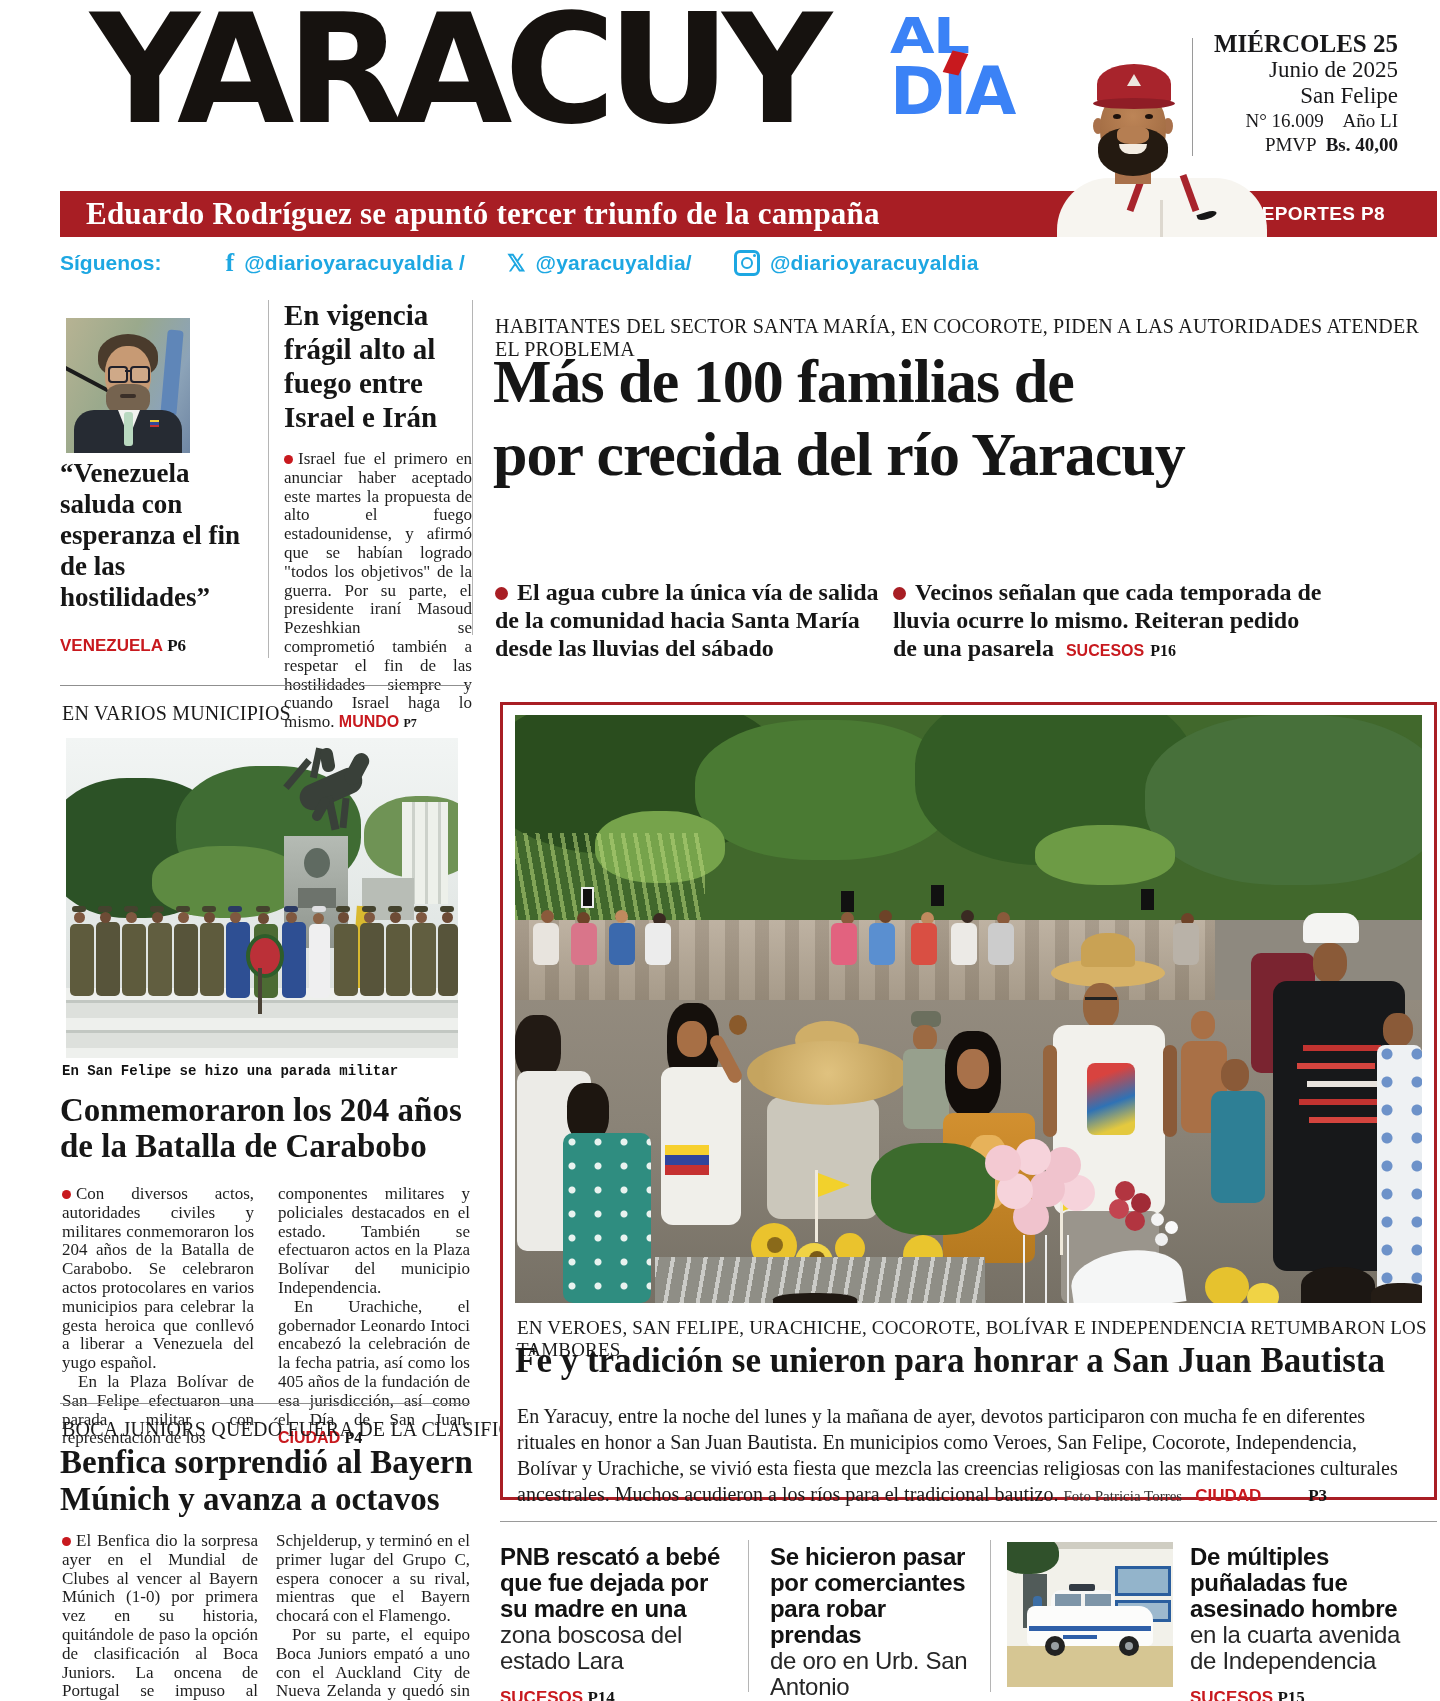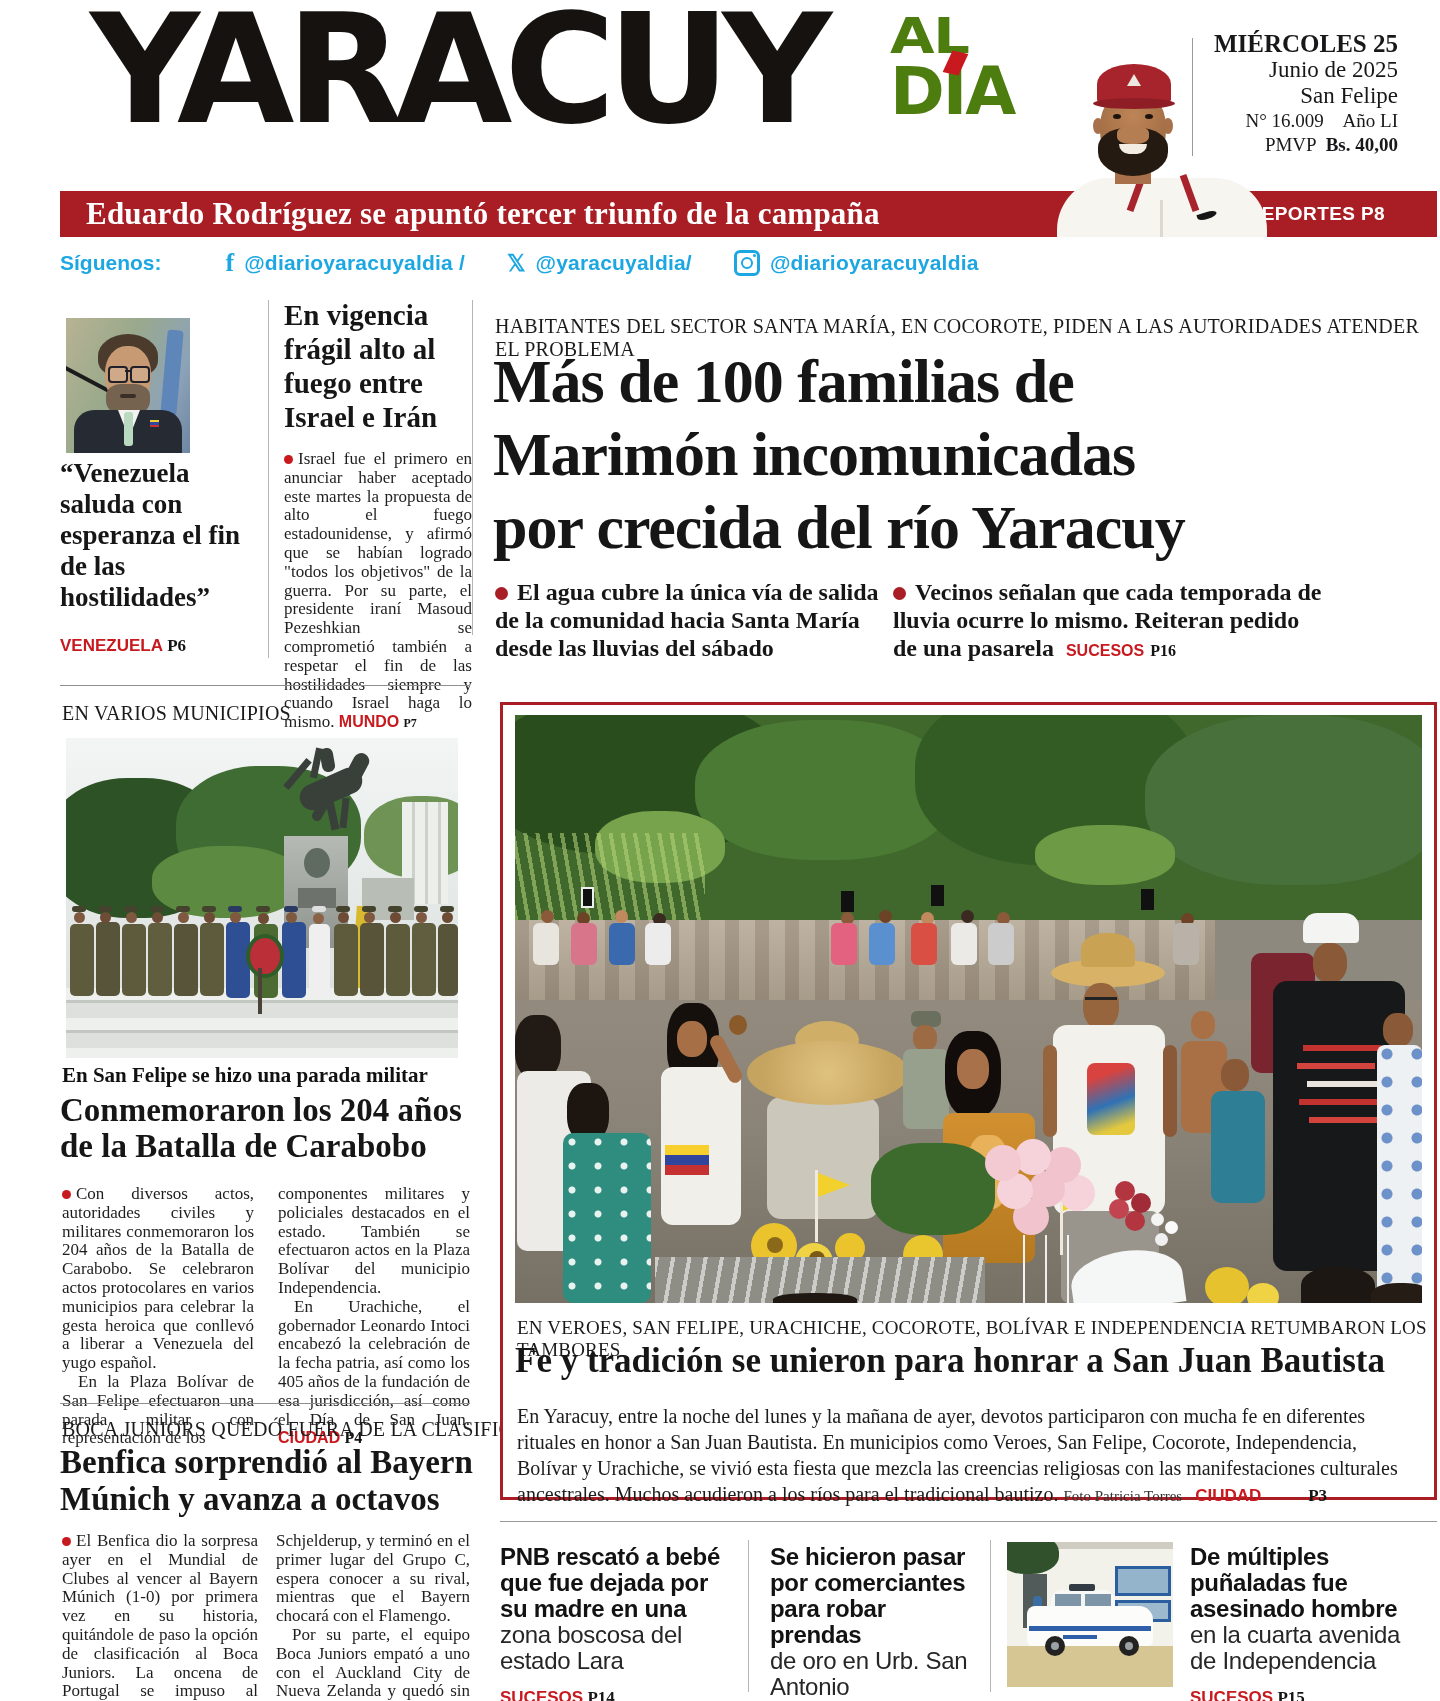--- a/index.html
+++ b/index.html
@@ -3,21 +3,21 @@
 <meta charset="utf-8">
 <style>
   html,body{margin:0;padding:0;background:#ffffff;}
   .page{position:relative;width:1440px;height:1701px;background:#fff;overflow:hidden;
         font-family:"Liberation Serif","DejaVu Serif",serif;color:#1d1d1d;}
   .abs{position:absolute;}
   
   .mh-title{position:absolute;left:90px;top:-6px;font-family:"DejaVu Sans",sans-serif;
     font-weight:bold;font-size:165px;line-height:1;letter-spacing:-9px;color:#16120f;
     transform:scale(.92,.92);transform-origin:left top;}
-  .logo2{position:absolute;left:890px;top:10px;color:#4d7c0f;font-family:"DejaVu Sans",sans-serif;
+  .logo2{position:absolute;left:890px;top:10px;color:#3b82f6;font-family:"DejaVu Sans",sans-serif;
     font-weight:bold;}
   .logo2 .l1{font-size:50px;line-height:52px;letter-spacing:-1px;transform:scaleX(1.15);transform-origin:left top;}
   .logo2 .l2{font-size:66px;line-height:60px;letter-spacing:-2px;}
   .accent{position:absolute;left:57px;top:42px;width:17px;height:22px;background:#c8191e;
     transform:skewX(-14deg) rotate(12deg);}
   .dateblock{position:absolute;left:1200px;top:30px;width:198px;text-align:right;color:#18181a;}
   .d1{font-weight:bold;font-size:25px;line-height:27px;}
   .d2{font-size:23px;line-height:26px;}
   .d4{font-size:19px;line-height:24px;}
   .vrule{position:absolute;width:1px;background:#9a9a9a;}
@@ -39,21 +39,21 @@
   .ig:after{content:"";position:absolute;right:1px;top:1px;width:3px;height:3px;background:#1da7e2;border-radius:50%;}
   
   .kick{font-size:20px;letter-spacing:.2px;color:#1b1b1b;}
   .hl{font-weight:bold;color:#161616;}
   .bodytxt{font-size:17px;line-height:18.8px;text-align:justify;color:#1e1e1e;}
   .ind{text-indent:16px;}
   .dotB{display:inline-block;width:13px;height:13px;border-radius:50%;background:#a81e24;margin-right:9px;}
   .dotS{display:inline-block;width:9px;height:9px;border-radius:50%;background:#c8191e;margin-right:5px;}
   .tr{color:#c8191e;font-family:"Liberation Sans",sans-serif;font-weight:bold;}
   .tp{color:#141414;font-family:Liberation Serif, serif;font-weight:bold;}
-  .cap{font-family:Liberation Serif, serif;font-weight:bold;font-size:21px;color:#111;}
+  .cap{font-family:Liberation Mono, monospace;font-weight:bold;font-size:14px;color:#111;}
   .bh{font-family:"Liberation Sans",sans-serif;font-weight:bold;font-size:24px;line-height:26px;color:#121212;letter-spacing:-.3px;}
   .bn{font-family:"Liberation Sans",sans-serif;font-weight:normal;font-size:24px;line-height:26px;color:#262626;letter-spacing:-.3px;}
   .photo{position:absolute;overflow:hidden;}
   .ph{position:absolute;}
 </style>
 </head>
 <body>
 
 <div class="page">
 
@@ -144,21 +144,20 @@
   <div class="abs hl" style="left:284px;top:298px;width:188px;font-size:29px;line-height:34px;">En vigencia frágil alto al fuego entre Israel e Irán</div>
   <div class="abs bodytxt" style="left:284px;top:450px;width:188px;">
     <span class="dotS"></span><span>Israel fue el primero en anunciar haber aceptado este martes la propuesta de alto el fuego estadounidense, y afirmó que se habían logrado "todos los objetivos" de la guerra. Por su parte, el presidente iraní Masoud Pezeshkian se comprometió también a respetar el fin de las hostilidades siempre y cuando Israel haga lo mismo.</span>
     <span class="tr" style="font-size:16px;">MUNDO</span>
     <span class="tp" style="font-size:12px;">P7</span>
   </div>
 
   <div class="abs kick" style="left:495px;top:315px;width:940px;">HABITANTES DEL SECTOR SANTA MARÍA, EN COCOROTE, PIDEN A LAS AUTORIDADES ATENDER EL PROBLEMA</div>
   <div class="abs hl" style="left:493px;top:345px;width:945px;font-size:62px;line-height:73px;letter-spacing:-1px;">
     <div>Más de 100 familias de</div>
-    <div>Marimón incomunicadas</div>
     <div>por crecida del río Yaracuy</div>
   </div>
   <div class="abs hl" style="left:495px;top:578px;width:385px;font-size:24px;line-height:28px;">
     <span class="dotB"></span><span>El agua cubre la única vía de salida de la comunidad hacia Santa María desde las lluvias del sábado</span>
   </div>
   <div class="abs hl" style="left:893px;top:578px;width:430px;font-size:24px;line-height:28px;">
     <span class="dotB"></span><span>Vecinos señalan que cada temporada de lluvia ocurre lo mismo. Reiteran pedido de una pasarela</span>
     <span class="tr" style="font-size:16px;margin-left:6px;">SUCESOS</span>
     <span class="tp" style="font-size:16px;">P16</span>
   </div>

